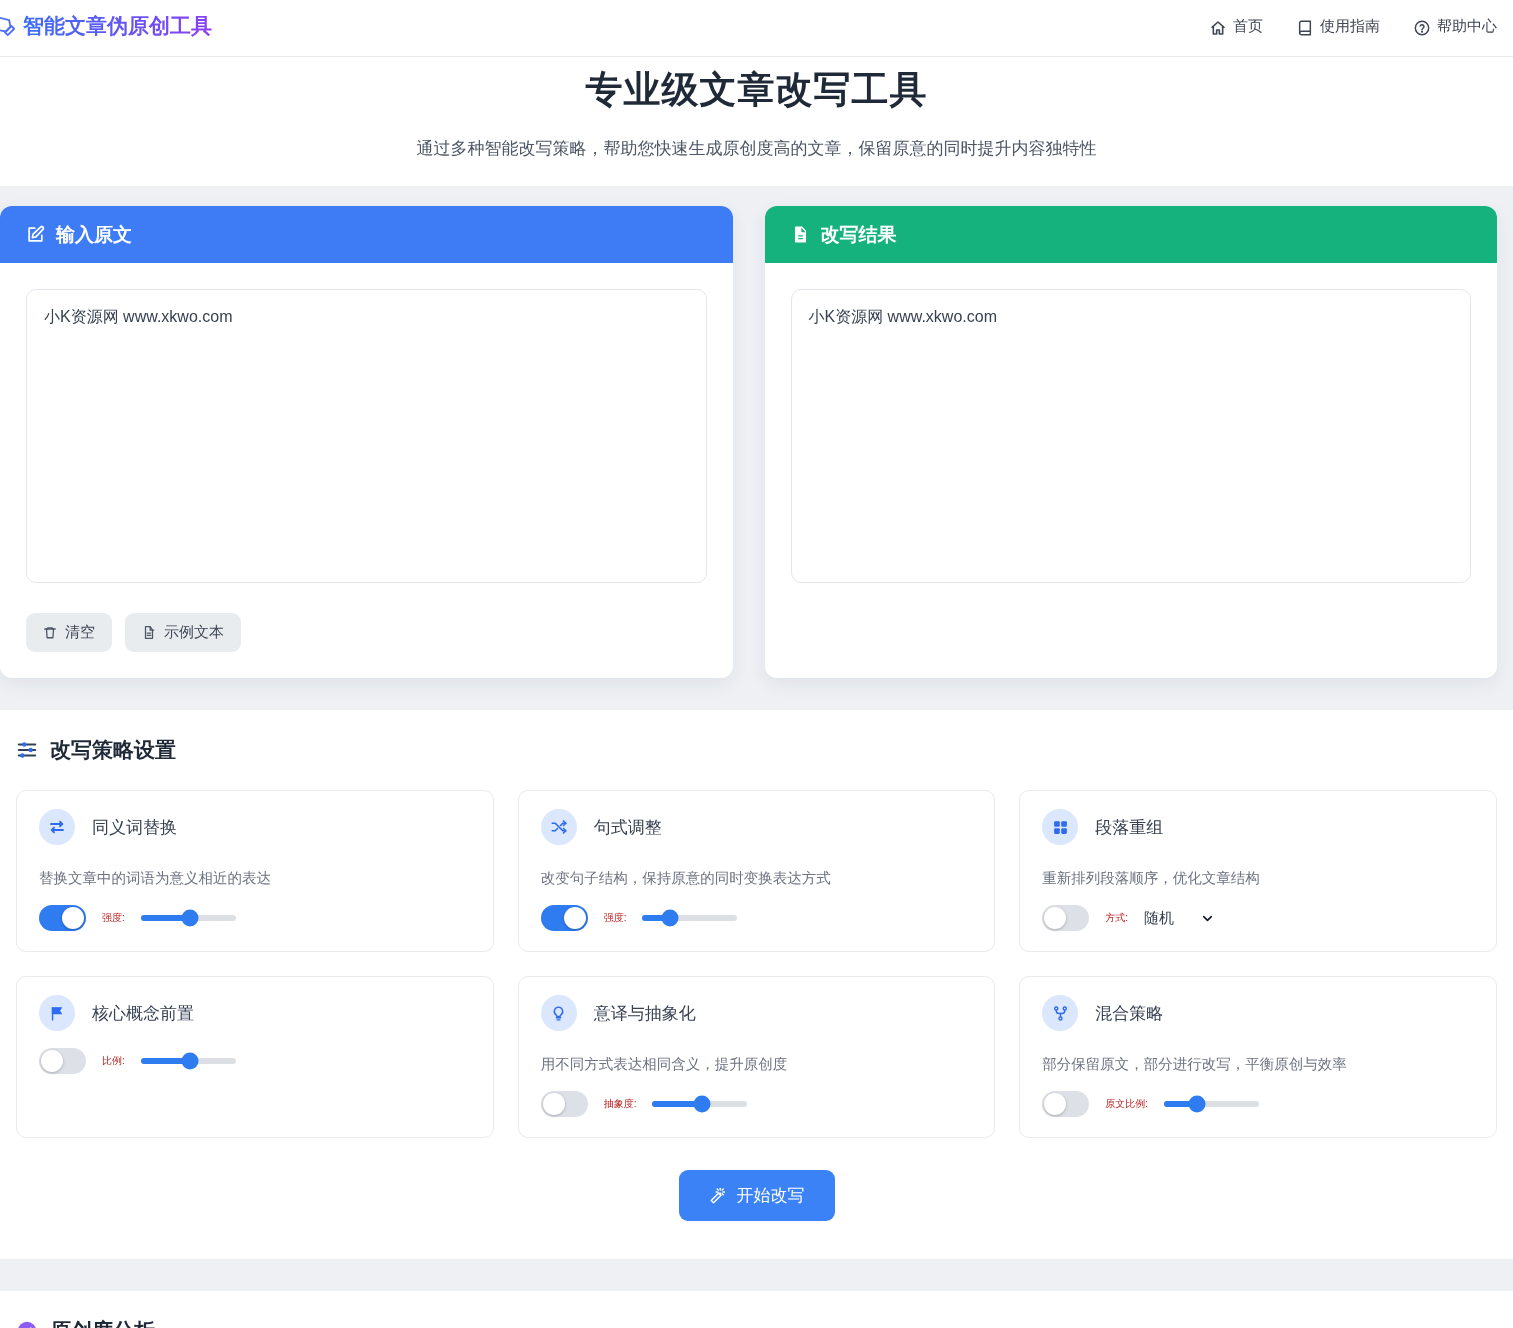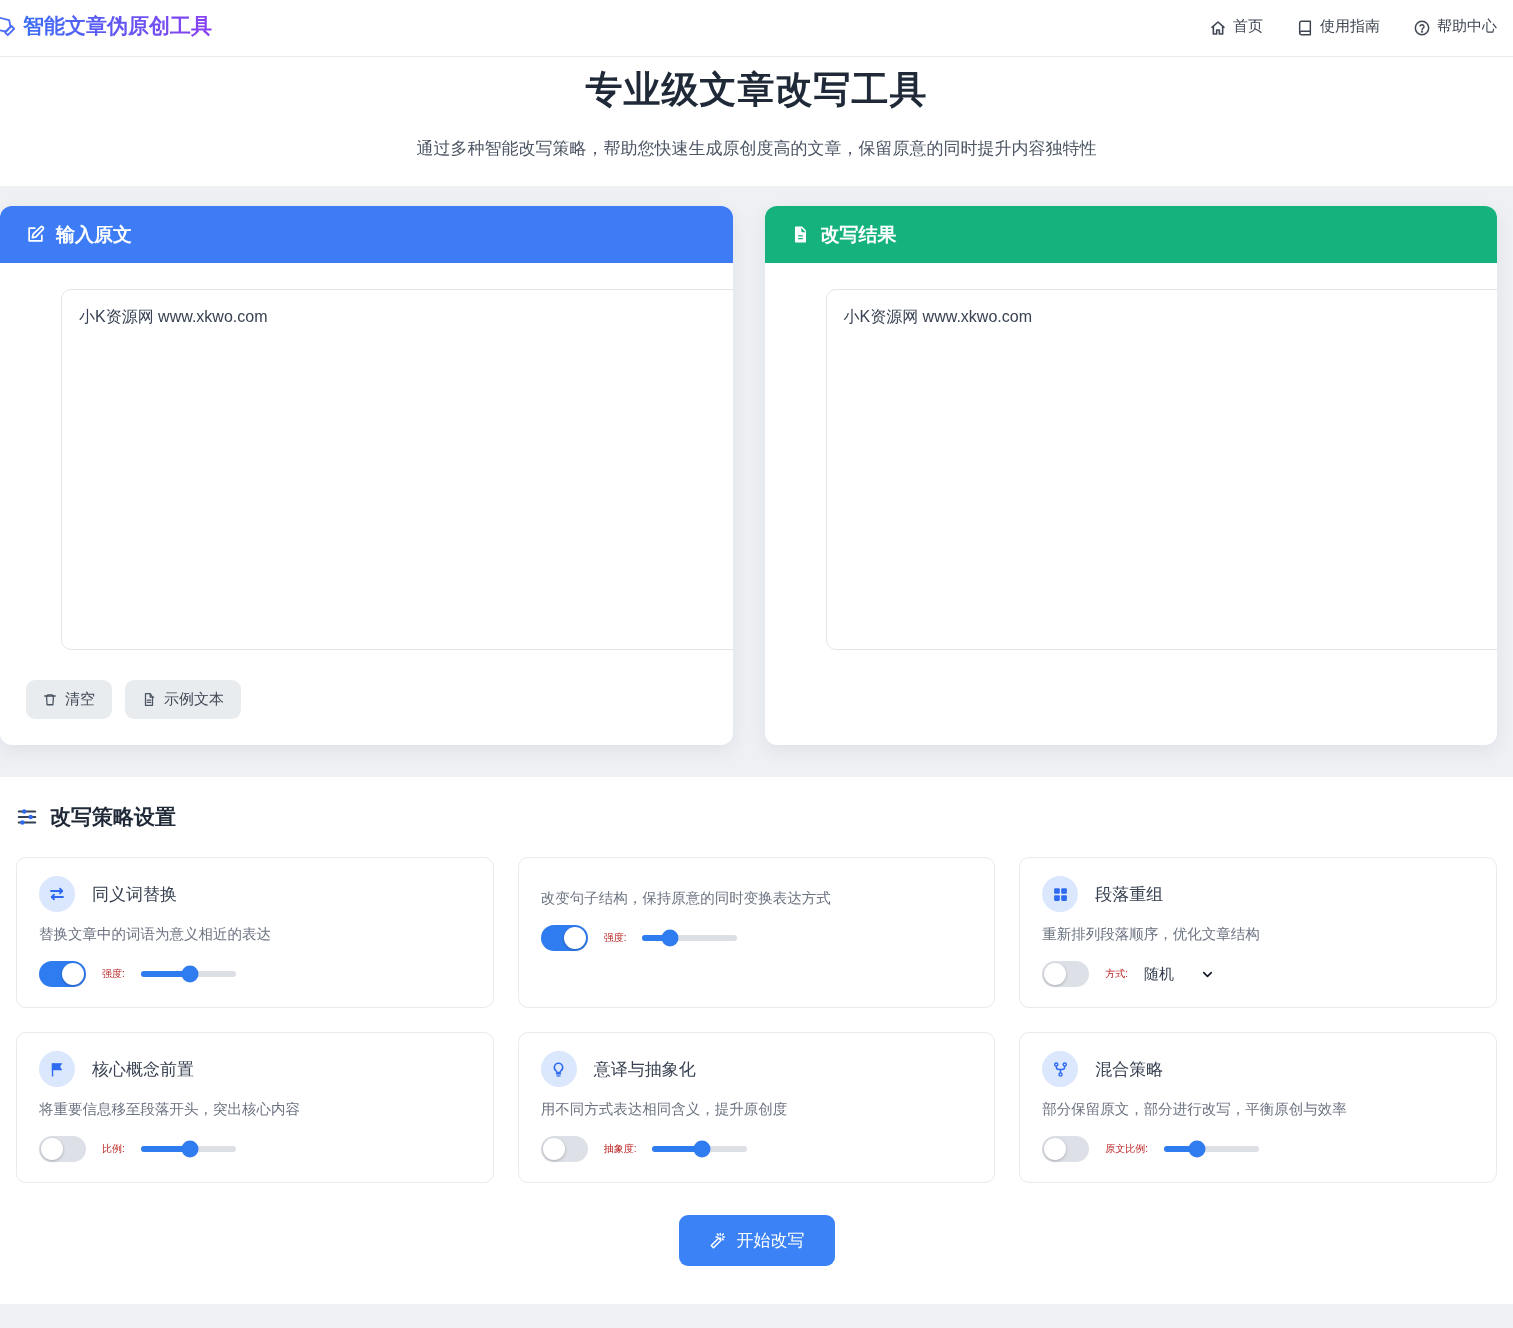--- a/index.html
+++ b/index.html
@@ -26,41 +26,41 @@
 
   
   .panels { display:flex; gap:32px; padding:20px 16px 0 0; }
   .panel { flex:1; background:#ffffff; border-radius:12px; overflow:hidden;
            box-shadow:0 6px 18px rgba(30,41,59,.07); }
   .panel-head { height:57px; display:flex; align-items:center; gap:11px; padding:0 26px;
                 color:#ffffff; font-size:19px; font-weight:bold; }
   .panel-head.blue { background:#3d7cf4; }
   .panel-head.green { background:#16b27e; }
   .panel-body { padding:26px; }
-  .textbox { border:1px solid #e3e6ea; border-radius:10px; height:361px; padding:15px 17px;
+  .textbox { border:1px solid #e3e6ea; border-radius:10px; height:294px; padding:15px 17px;
              font-size:16px; color:#374151; font-family:inherit; width:100%; resize:none;
-             background:#ffffff; line-height:1.5;margin-left:35px; }
+             background:#ffffff; line-height:1.5; }
   .panel-actions { display:flex; gap:13px; padding:0 26px 26px; }
   .btn-soft { display:inline-flex; align-items:center; gap:8px; background:#e9ecef; border:none;
               color:#3f4754; font-size:15px; padding:10px 17px; border-radius:9px; cursor:pointer;
               font-family:inherit; }
   .btn-soft svg { color:#4b5563; }
 
   
   .section { background:#ffffff; margin-top:32px; padding:26px 16px 38px; }
   .section-head { display:flex; align-items:center; gap:12px; font-size:21px; font-weight:bold; color:#1f2937; }
 
   
   .strategy-grid { display:grid; grid-template-columns:repeat(3,1fr); gap:24px; margin-top:26px; }
   .scard { border:1px solid #e8eaee; border-radius:10px; padding:18px 22px 20px; background:#ffffff; }
   .scard-head { display:flex; align-items:center; gap:17px; }
   .scard-chip { width:36px; height:36px; border-radius:50%; background:#dbe7fd;
                 display:flex; align-items:center; justify-content:center; color:#2f6bf0; flex:none; }
   .scard-title { font-size:17px; color:#374151; }
-  .scard-desc { margin-top:13px; font-size:14.5px; color:#6b7280; }
+  .scard-desc { margin-top:24px; font-size:14.5px; color:#6b7280; }
   .scard-ctrl { margin-top:17px; display:flex; align-items:center; gap:16px; }
 
   .toggle { width:47px; height:26px; border-radius:13px; background:#dde1e7; position:relative;
             cursor:pointer; flex:none; transition:background .2s; }
   .toggle::after { content:""; position:absolute; top:2px; left:2px; width:22px; height:22px;
                    border-radius:50%; background:#ffffff; box-shadow:0 1px 3px rgba(0,0,0,.25); }
   .toggle.on { background:#2f7bf0; }
   .toggle.on::after { left:auto; right:2px; }
 
   .ctrl-label { font-size:10px; color:#b91c1c; white-space:nowrap; }
@@ -212,20 +212,32 @@
         <div class="toggle on"></div>
         <span class="ctrl-label">强度:</span>
         <div class="slider">
           <div class="slider-fill" style="width: 52%;"></div>
           <div class="slider-thumb" style="left: 52%;"></div>
         </div>
       </div>
     </div>
 
     <div class="scard">
+      <div class="scard-head">
+        <span class="scard-chip">
+            <svg width="18" height="18" viewBox="0 0 24 24" fill="none" stroke="currentColor" stroke-width="2.2" stroke-linecap="round" stroke-linejoin="round">
+              <path d="M3 7h4l10 10h4"></path>
+              <path d="M18 14l3 3-3 3"></path>
+              <path d="M3 17h4l3-3"></path>
+              <path d="M14 10l3-3h4"></path>
+              <path d="M18 4l3 3-3 3"></path>
+            </svg>
+          </span>
+        <span class="scard-title">句式调整</span>
+      </div>
       <div class="scard-desc">改变句子结构，保持原意的同时变换表达方式</div>
       <div class="scard-ctrl">
         <div class="toggle on"></div>
         <span class="ctrl-label">强度:</span>
         <div class="slider">
           <div class="slider-fill" style="width: 29%;"></div>
           <div class="slider-thumb" style="left: 29%;"></div>
         </div>
       </div>
     </div>
@@ -260,21 +272,20 @@
     <div class="scard">
       <div class="scard-head">
         <span class="scard-chip">
             <svg width="17" height="17" viewBox="0 0 24 24" fill="currentColor" stroke="currentColor" stroke-width="2" stroke-linecap="round">
               <path d="M5 21V4" fill="none"></path>
               <path d="M5 4h12l-2.5 4L17 12H5z"></path>
             </svg>
           </span>
         <span class="scard-title">核心概念前置</span>
       </div>
-      <div class="scard-desc">将重要信息移至段落开头，突出核心内容</div>
       <div class="scard-ctrl">
         <div class="toggle"></div>
         <span class="ctrl-label">比例:</span>
         <div class="slider">
           <div class="slider-fill" style="width: 52%;"></div>
           <div class="slider-thumb" style="left: 52%;"></div>
         </div>
       </div>
     </div>
 

